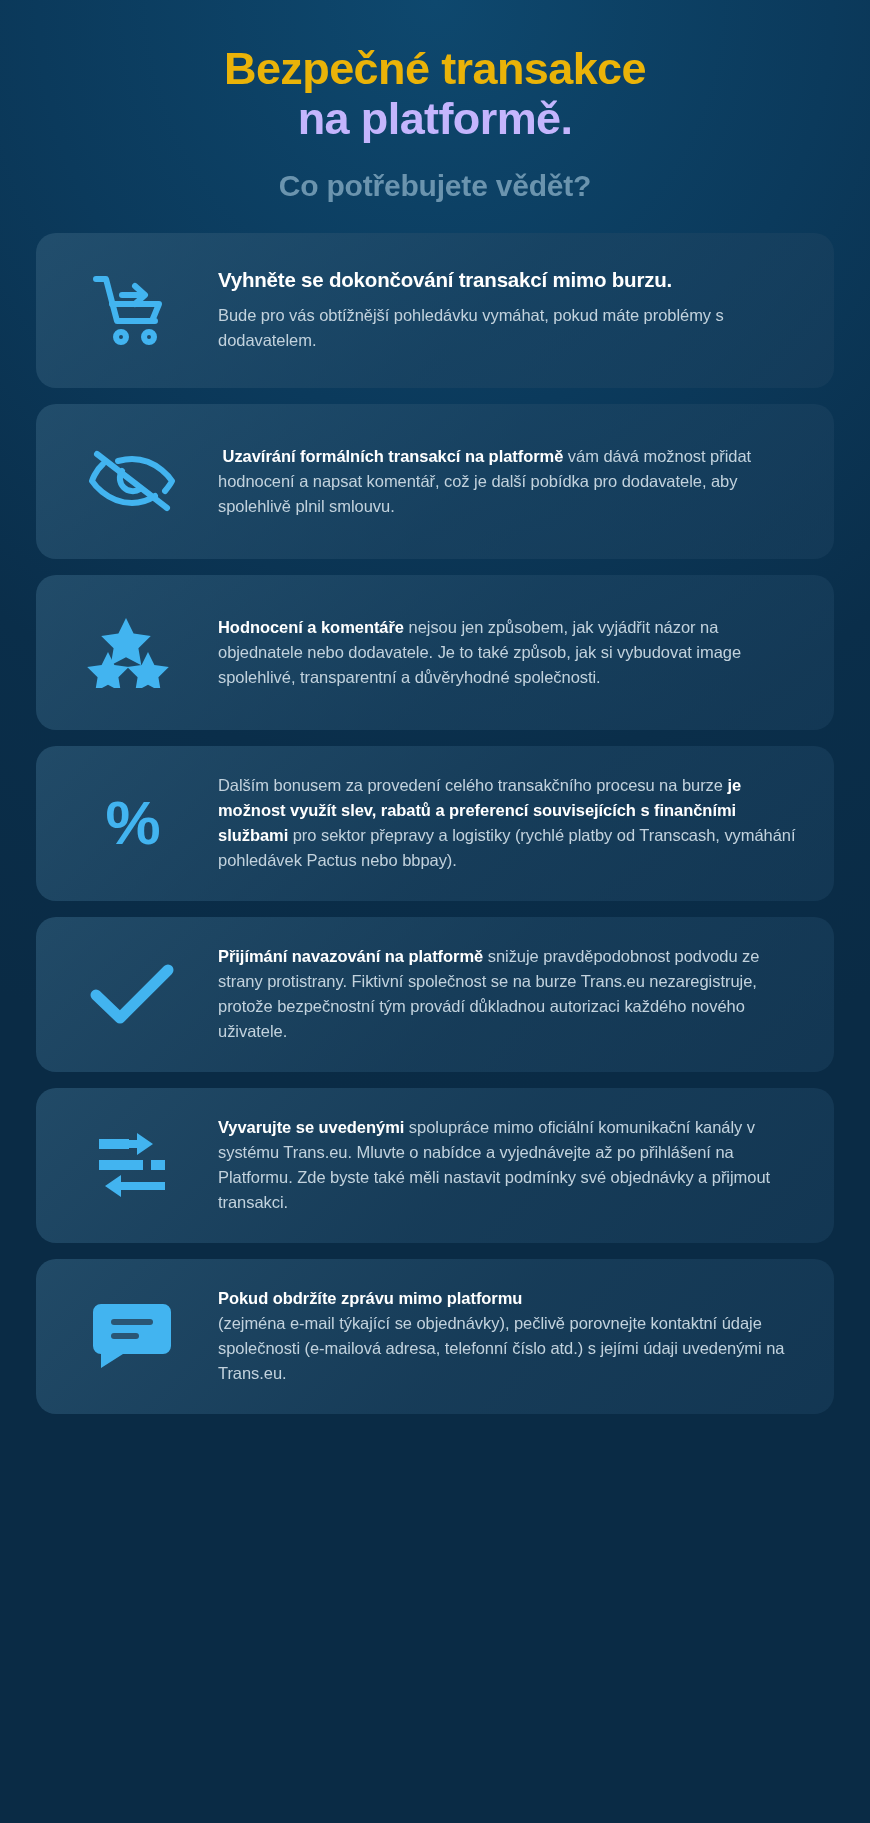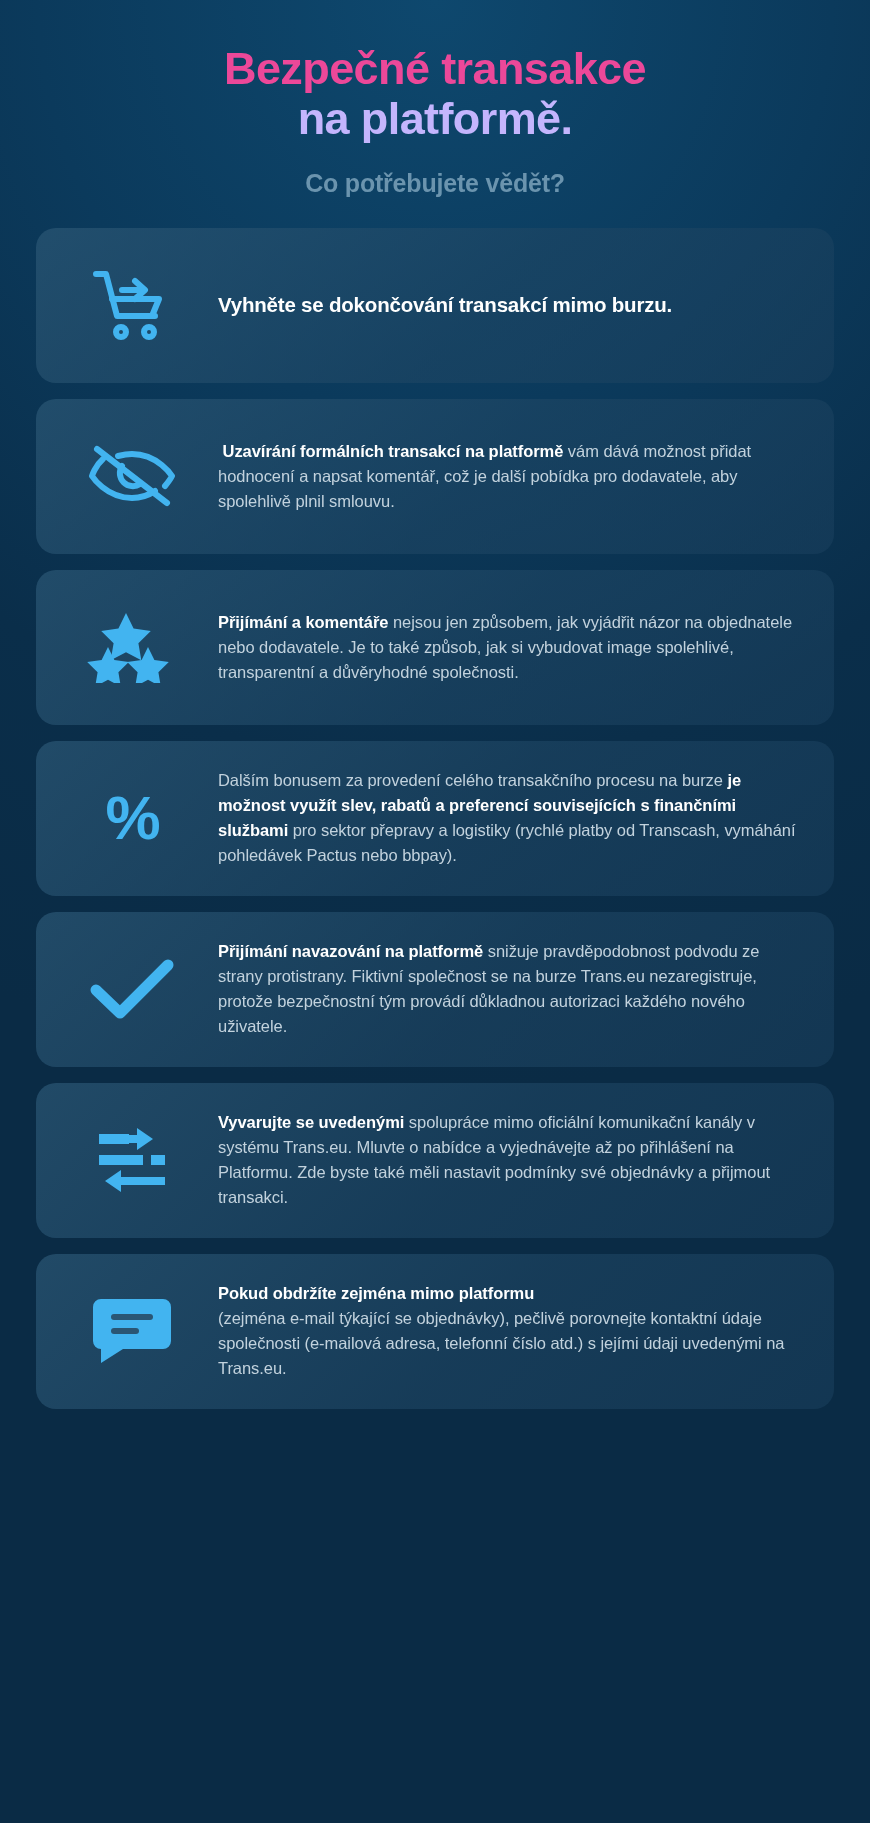--- a/index.html
+++ b/index.html
@@ -19,25 +19,25 @@
   .page { width:870px; padding:0 36px 40px 36px; }
 
   
   .header { padding:44px 0 30px 0; text-align:center; }
   .title {
     font-size:45px;
     font-weight:bold;
     line-height:1.12;
     letter-spacing:-0.6px;
   }
-  .title .l1 { color:#ec4899; display:block; }
+  .title .l1 { color:#eab308; display:block; }
   .title .l2 { color:#c4b5fd; display:block; }
   .subtitle {
     margin-top:24px;
-    font-size:25px;
+    font-size:30px;
     font-weight:bold;
     color:#6b94ae;
     letter-spacing:-0.2px;
   }
 
   
   .cards { display:flex; flex-direction:column; gap:16px; }
 
   .card {
     position:relative;
@@ -105,20 +105,21 @@
           <path d="M4 6 h10 l11 42 h38"></path>
           <path d="M20 31 h47 l-7 17"></path>
           <path d="M30 22 h22"></path>
           <path d="M43 13 l10 9 -10 9"></path>
           <circle cx="29" cy="64" r="5"></circle>
           <circle cx="57" cy="64" r="5"></circle>
         </svg>
       </div>
       <div class="text-col">
         <div class="card-heading">Vyhněte se dokončování transakcí mimo burzu.</div>
+        <div class="card-body">Bude pro vás obtížnější pohledávku vymáhat, pokud máte problémy s dodavatelem.</div>
       </div>
     </div>
 
     <div class="card">
       <div class="icon-col">
         <svg width="86" height="62" viewBox="0 0 86 62" fill="none" stroke="#42b4f0" stroke-width="6" stroke-linecap="round" stroke-linejoin="round">
           <path d="M14 14 C6 21 3 31 3 31 s14 22 40 22 c9 0 17 -3 23 -7"></path>
           <path d="M76 41 c5 -6 7 -10 7 -10 S69 9 43 9 c-5 0 -10 1 -14 2"></path>
           <path d="M33 21 a13 13 0 0 0 18 18"></path>
           <path d="M8 4 L78 58"></path>
@@ -131,21 +132,21 @@
 
     <div class="card">
       <div class="icon-col">
         <svg width="92" height="72" viewBox="0 0 92 72" fill="#42b4f0">
           <path d="M40 2 l7.6 15.6 17.2 2.5 -12.4 12.1 2.9 17.1 -15.3 -8.1 -15.3 8.1 2.9 -17.1 -12.4 -12.1 17.2 -2.5z"></path>
           <path d="M22 36 l6.4 13 14.4 2.1 -10.4 10.2 2.4 14.3 -12.8 -6.8 -12.8 6.8 2.4 -14.3 -10.4 -10.2 14.4 -2.1z"></path>
           <path d="M62 36 l6.4 13 14.4 2.1 -10.4 10.2 2.4 14.3 -12.8 -6.8 -12.8 6.8 2.4 -14.3 -10.4 -10.2 14.4 -2.1z"></path>
         </svg>
       </div>
       <div class="text-col">
-        <div class="card-body"><b>Přijímání a komentáře</b> nejsou jen způsobem, jak vyjádřit názor na objednatele nebo dodavatele. Je to také způsob, jak si vybudovat image spolehlivé, transparentní a důvěryhodné společnosti.</div>
+        <div class="card-body"><b>Hodnocení a komentáře</b> nejsou jen způsobem, jak vyjádřit názor na objednatele nebo dodavatele. Je to také způsob, jak si vybudovat image spolehlivé, transparentní a důvěryhodné společnosti.</div>
       </div>
     </div>
 
     <div class="card">
       <div class="icon-col">
         <span class="pct">%</span>
       </div>
       <div class="text-col">
         <div class="card-body">Dalším bonusem za provedení celého transakčního procesu na burze <b>je možnost využít slev, rabatů a preferencí souvisejících s finančními službami</b> pro sektor přepravy a logistiky (rychlé platby od Transcash, vymáhání pohledávek Pactus nebo bbpay).</div>
       </div>
@@ -179,18 +180,18 @@
 
     <div class="card">
       <div class="icon-col">
         <svg width="78" height="72" viewBox="0 0 78 72" fill="#42b4f0">
           <path d="M8 4 h62 a8 8 0 0 1 8 8 v34 a8 8 0 0 1 -8 8 h-40 l-22 14 v-14 h-0 a8 8 0 0 1 -8 -8 v-34 a8 8 0 0 1 8 -8z"></path>
           <rect x="18" y="19" width="42" height="6" rx="3" fill="#2a5674"></rect>
           <rect x="18" y="33" width="28" height="6" rx="3" fill="#2a5674"></rect>
         </svg>
       </div>
       <div class="text-col">
-        <div class="card-body"><b>Pokud obdržíte zejména mimo platformu</b><br>(zejména e-mail týkající se objednávky), pečlivě porovnejte kontaktní údaje společnosti (e-mailová adresa, telefonní číslo atd.) s jejími údaji uvedenými na Trans.eu.</div>
+        <div class="card-body"><b>Pokud obdržíte zprávu mimo platformu</b><br>(zejména e-mail týkající se objednávky), pečlivě porovnejte kontaktní údaje společnosti (e-mailová adresa, telefonní číslo atd.) s jejími údaji uvedenými na Trans.eu.</div>
       </div>
     </div>
 
   </div>
 </div>
 
 </body></html>

